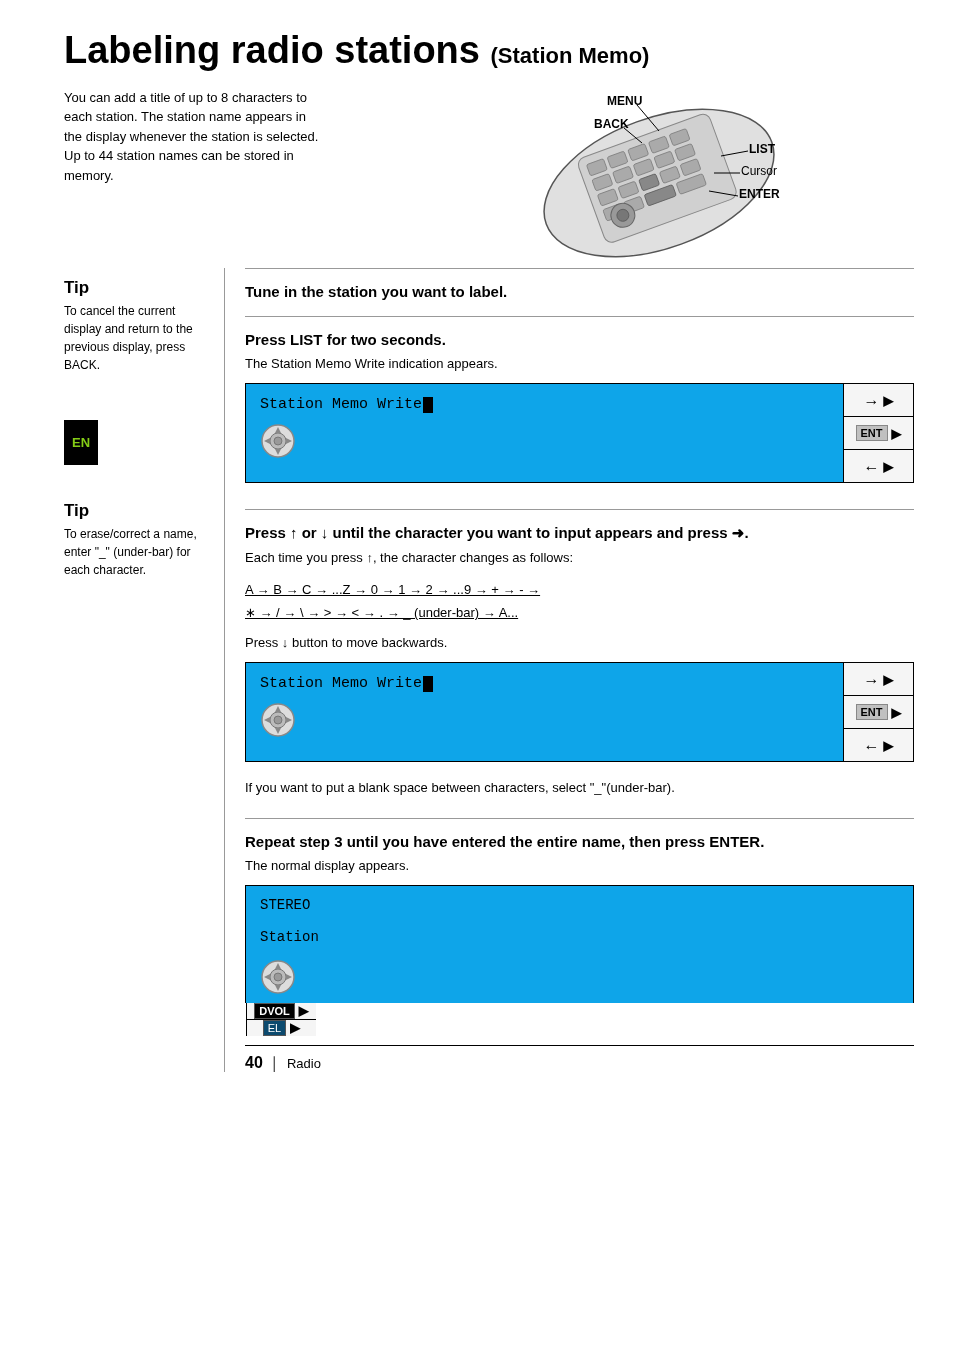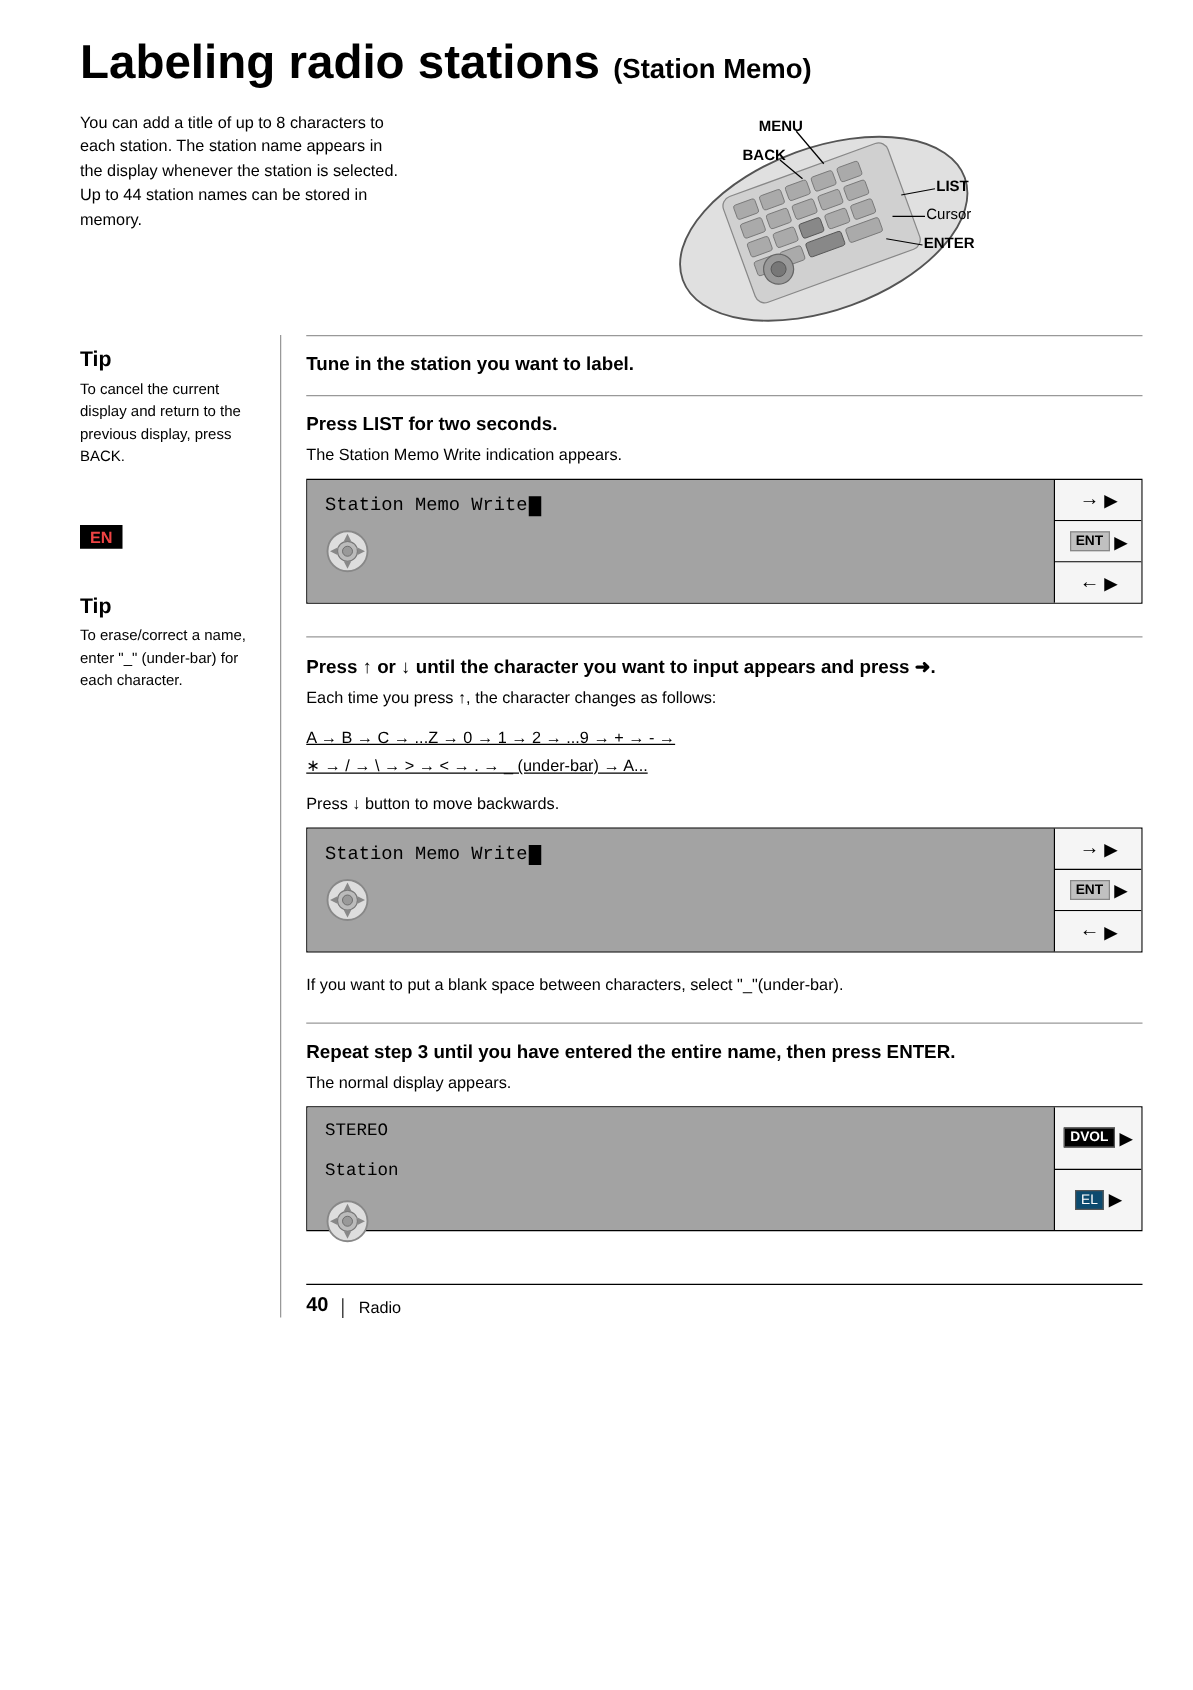--- a/index.html
+++ b/index.html
@@ -74,24 +74,24 @@
       font-size: 17px;
       margin-bottom: 4px;
     }
     .tip-text {
       font-size: 12px;
       line-height: 1.5;
     }
     .en-badge {
       display: inline-block;
       background: #000;
-      color: #ef4444;
-      font-weight: bold;
-      font-size: 13px;
-      padding: 2px 8px;
+      color: #84cc16;
+      font-weight: bold;
+      font-size: 13px;
+      padding: 15px 8px;
       margin: 16px 0;
     }
     
     .step {
       border-top: 1px solid #999;
       padding: 14px 0 10px 0;
     }
     .step-title {
       font-weight: bold;
       font-size: 15px;
@@ -113,21 +113,21 @@
     }
     .display-screen {
       flex: 1;
       padding: 12px 14px;
       font-family: 'Courier New', monospace;
       font-size: 15px;
       display: flex;
       flex-direction: column;
       justify-content: flex-start;
       gap: 10px;
-      background: #a3a3a3;
+      background: #0ea5e9;
     }
     .display-screen-row {
       display: flex;
       align-items: center;
     }
     .cursor-char {
       display: inline-block;
       background: #000;
       color: #000;
       width: 10px;
@@ -386,21 +386,21 @@
         </div>
         <div class="step-desc" style="margin-top:4px;">
           If you want to put a blank space between characters, select "_"(under-bar).
         </div>
       </div>
 
       <div class="step">
         <div class="step-title">Repeat step 3 until you have entered the entire name, then press ENTER.</div>
         <div class="step-desc">The normal display appears.</div>
 
-        <div class="display-mockup final-display" style="height:100px;">
+        <div class="display-mockup final-display" style="height:118px;flex-direction:column;">
           <div class="display-screen">
             <div>
               <span class="final-display-text">STEREO</span>
             </div>
             <div>
               <span class="final-display-text">Station</span>
             </div>
             <div class="display-screen-row">
               <svg width="36" height="36" viewBox="0 0 36 36">
                 <circle cx="18" cy="18" r="16" fill="#ddd" stroke="#888" stroke-width="1.5"></circle>

